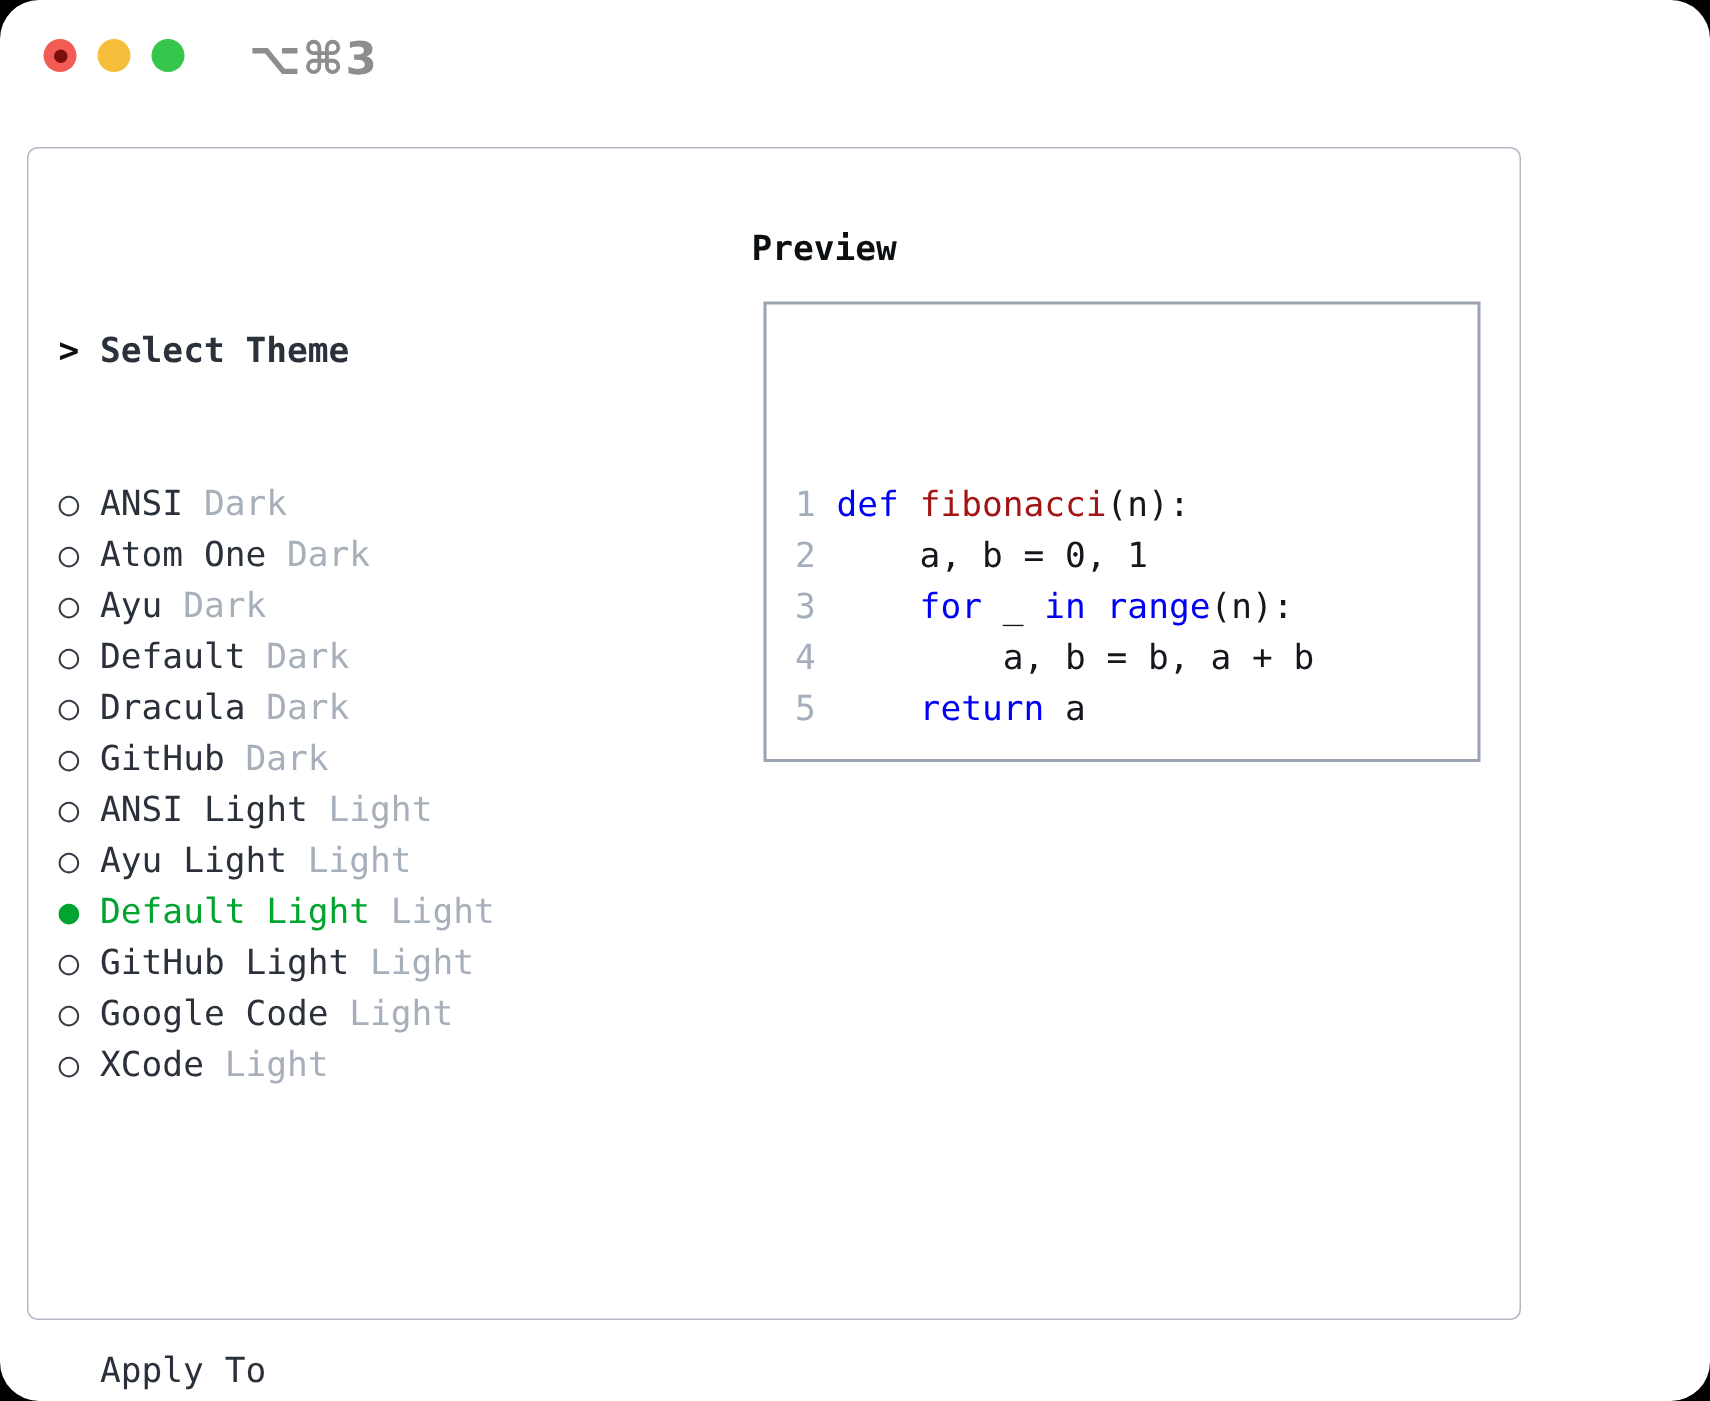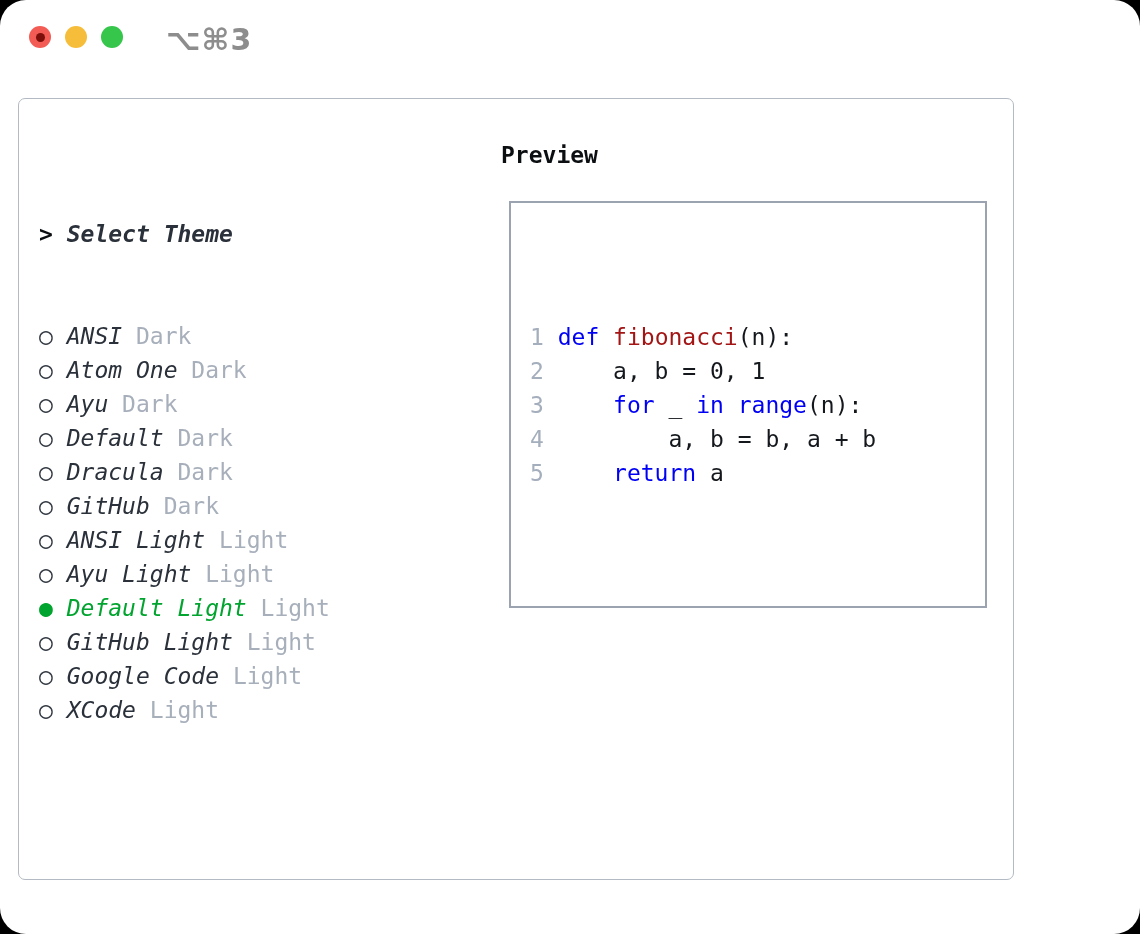--- a/index.html
+++ b/index.html
@@ -45,31 +45,31 @@
     position:absolute; left:18px; top:98px; width:996px; height:782px;
     border:1.5px solid var(--border_gray); border-radius:7px; background:#fff;
   }
   .left-col {
     position:absolute; left:20px; top:50px;
     font-size:23px; line-height:34px; white-space:pre; color:var(--name_gray);
   }
   .left-col .row { height:34px; }
   .hdr { font-weight:bold; color:#0c0f12; }
   .marker { color:#363c45; }
-  .tname { margin-left:1ch; color:var(--name_gray);font-style:italic; }
+  .tname { margin-left:1ch; color:var(--name_gray); }
   .tag { margin-left:1ch; color:var(--muted_gray);margin-top:30px; }
   .row.selected .marker, .row.selected .tname { color:var(--accent_green); }
   .spacer34 { height:34px; }
   .indent2 { padding-left:2ch; }
   .preview-label {
-    position:absolute; left:482px; top:39px; height:34px; line-height:34px;
+    position:absolute; left:482px; top:50px; height:34px; line-height:34px;
     font-size:23px; font-weight:bold; color:#0c0f12;
   }
   .preview-box {
-    position:absolute; left:490px; top:102px; width:478px; height:407px;
+    position:absolute; left:490px; top:102px; width:478px; height:307px;
     border:2px solid var(--preview_border);
     padding:49px 0 0 19px;
     font-size:23px; line-height:34px; white-space:pre; overflow:hidden;
   }
   .cl { height:34px; }
   .ln { display:inline-block; width:1ch; margin-right:1ch; color:var(--line_number_gray); }
   .tok-keyword { color:var(--keyword_blue); }
   .tok-function { color:var(--function_red); }
   .tok-plain { color:var(--text_dark); }
 </style>
@@ -82,20 +82,21 @@
   <div class="traffic yellow"></div>
   <div class="traffic green"></div>
   <div class="win-title">⌥⌘3</div>
 
   <div class="panel">
 
     <div class="left-col">
       <div class="row hdr"><span>&gt;</span><span class="tname">Select Theme</span></div>
       <div><div class="row"><span class="marker">○</span><span class="tname">ANSI</span><span class="tag">Dark</span></div><div class="row"><span class="marker">○</span><span class="tname">Atom One</span><span class="tag">Dark</span></div><div class="row"><span class="marker">○</span><span class="tname">Ayu</span><span class="tag">Dark</span></div><div class="row"><span class="marker">○</span><span class="tname">Default</span><span class="tag">Dark</span></div><div class="row"><span class="marker">○</span><span class="tname">Dracula</span><span class="tag">Dark</span></div><div class="row"><span class="marker">○</span><span class="tname">GitHub</span><span class="tag">Dark</span></div><div class="row"><span class="marker">○</span><span class="tname">ANSI Light</span><span class="tag">Light</span></div><div class="row"><span class="marker">○</span><span class="tname">Ayu Light</span><span class="tag">Light</span></div><div class="row selected"><span class="marker">●</span><span class="tname">Default Light</span><span class="tag">Light</span></div><div class="row"><span class="marker">○</span><span class="tname">GitHub Light</span><span class="tag">Light</span></div><div class="row"><span class="marker">○</span><span class="tname">Google Code</span><span class="tag">Light</span></div><div class="row"><span class="marker">○</span><span class="tname">XCode</span><span class="tag">Light</span></div></div>
       <div class="spacer34"></div>
+      <div class="row indent2">Apply To</div>
       
       
       
     </div>
 
     <div class="preview-label">Preview</div>
 
     <div class="preview-box">
       <div><div class="cl"><span class="ln">1</span><span class="tok-keyword">def</span><span class="tok-plain"> </span><span class="tok-function">fibonacci</span><span class="tok-plain">(n):</span></div><div class="cl"><span class="ln">2</span><span class="tok-plain">    a, b = 0, 1</span></div><div class="cl"><span class="ln">3</span><span class="tok-plain">    </span><span class="tok-keyword">for</span><span class="tok-plain"> _ </span><span class="tok-keyword">in</span><span class="tok-plain"> </span><span class="tok-keyword">range</span><span class="tok-plain">(n):</span></div><div class="cl"><span class="ln">4</span><span class="tok-plain">        a, b = b, a + b</span></div><div class="cl"><span class="ln">5</span><span class="tok-plain">    </span><span class="tok-keyword">return</span><span class="tok-plain"> a</span></div></div>
       <div class="spacer34"></div>

